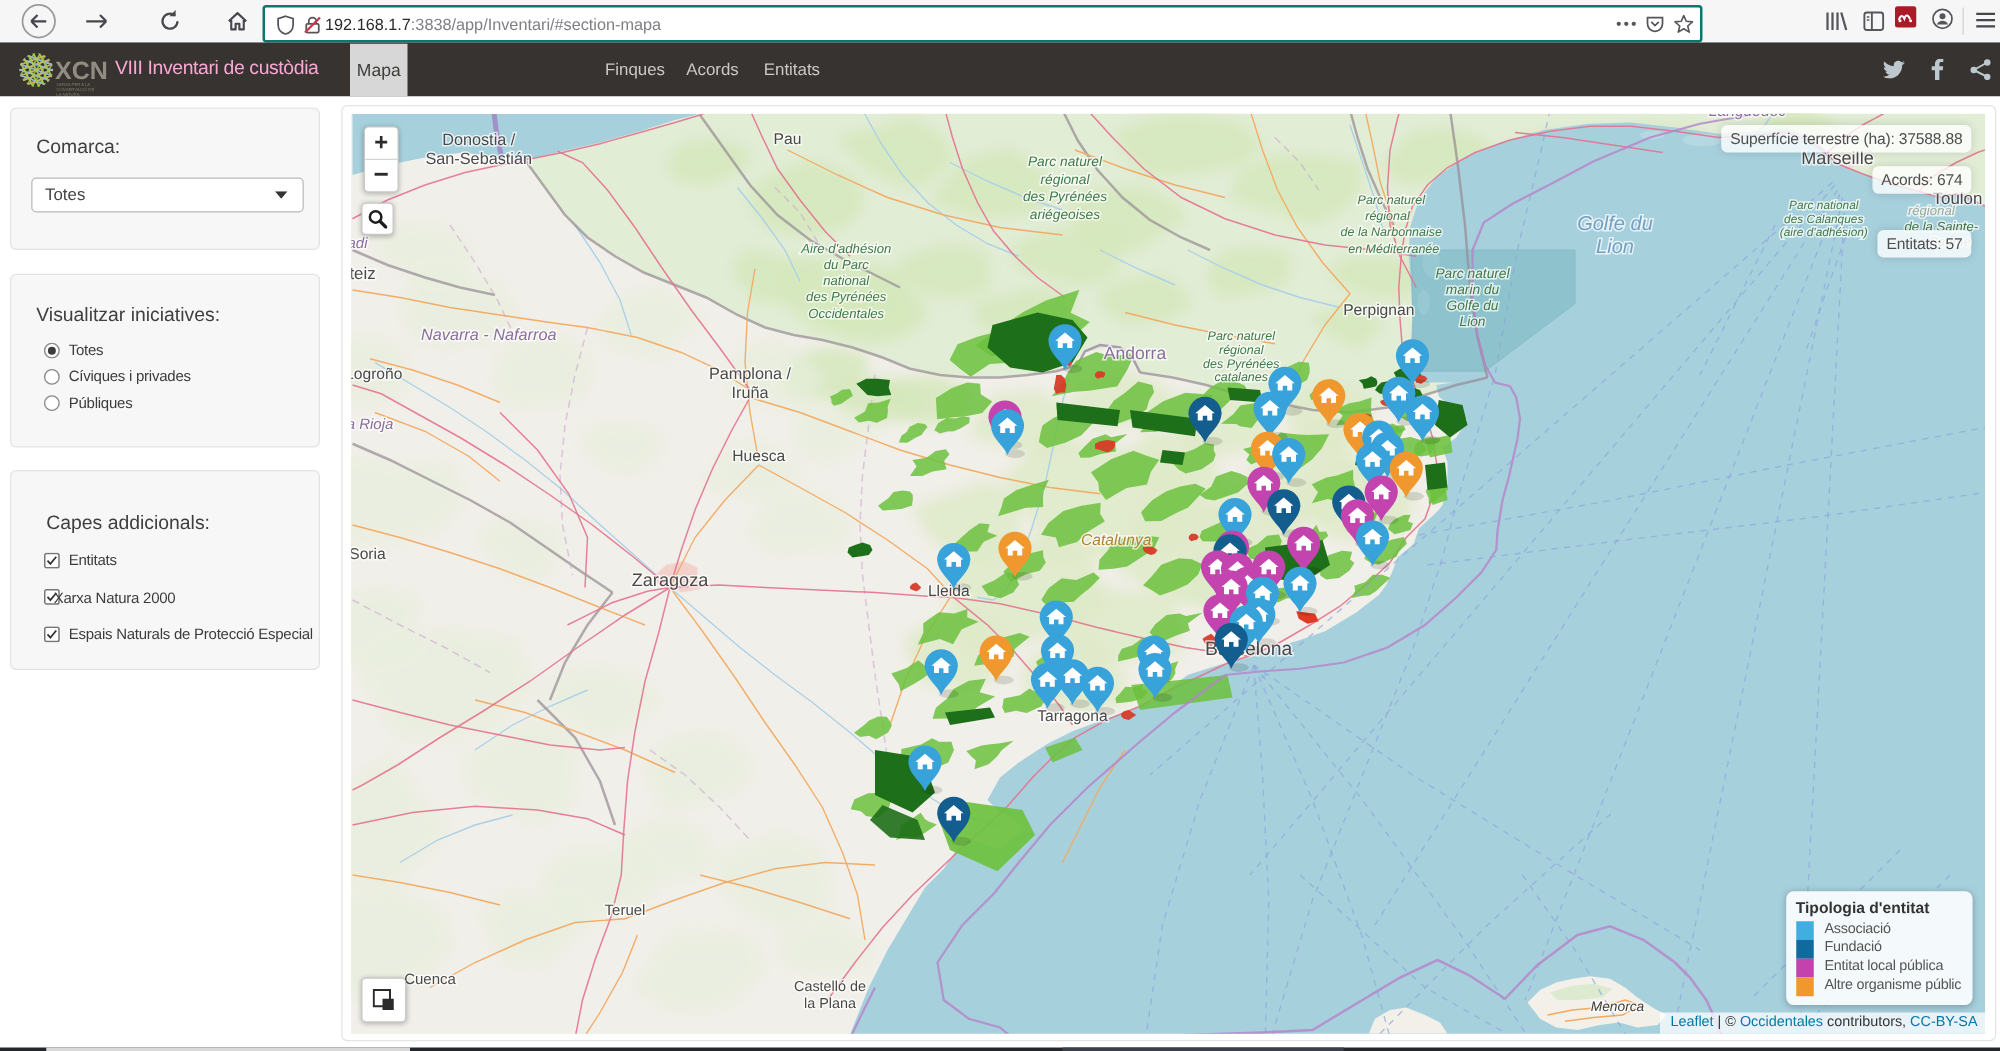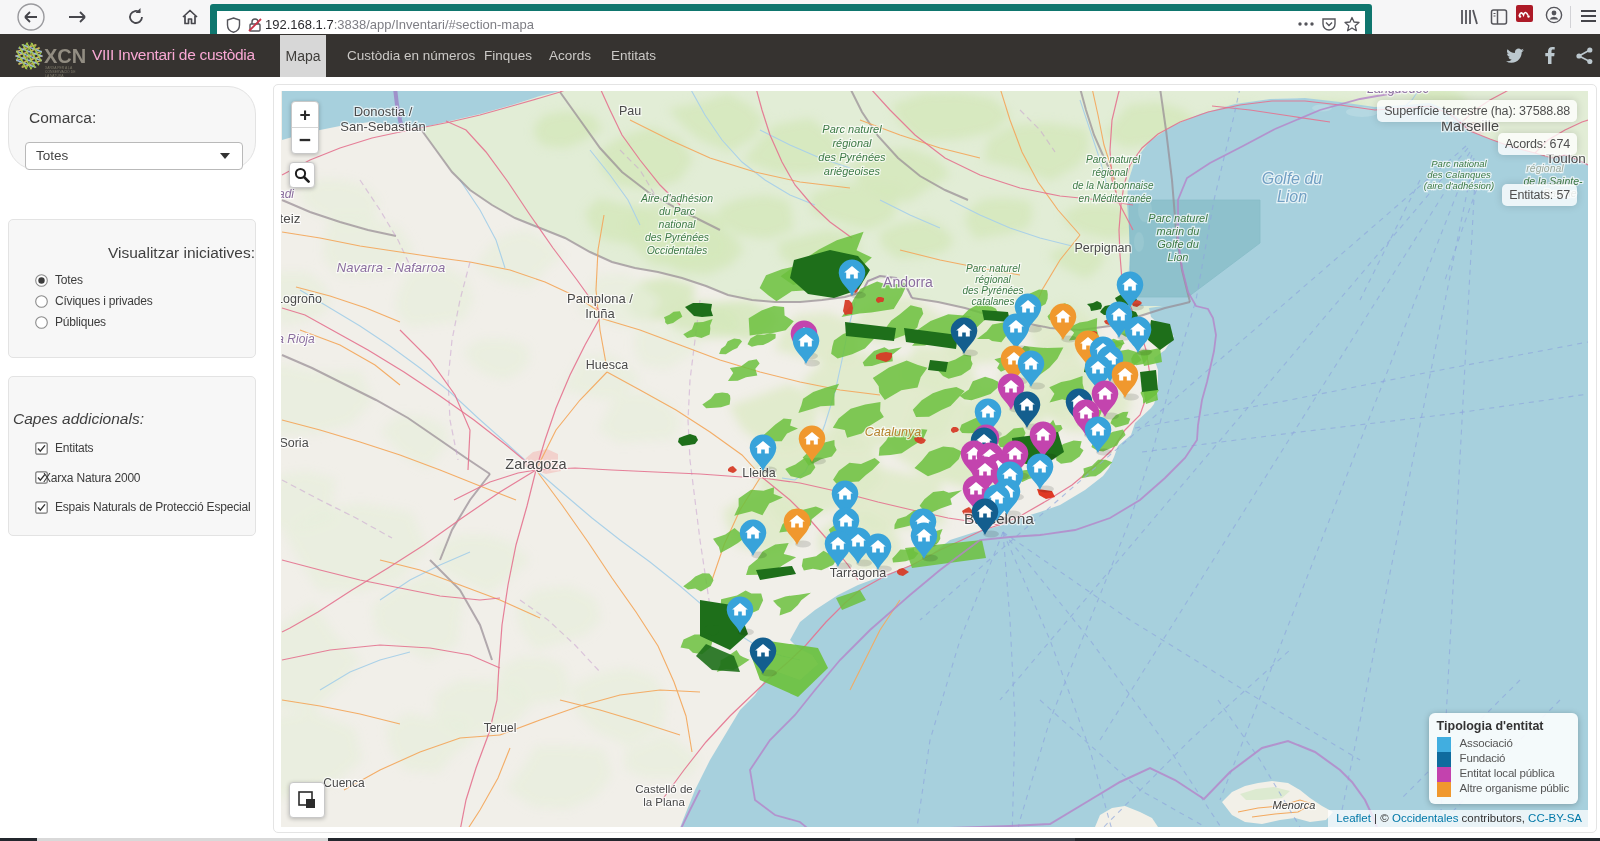--- a/index.html
+++ b/index.html
@@ -1,20 +1,20 @@
 <!DOCTYPE html>
 <html><head><meta charset="utf-8">
 <style>
 html,body{margin:0;padding:0;}
 body{width:1600px;height:841px;position:relative;overflow:hidden;
  font-family:"Liberation Sans",sans-serif;background:#fff;}
 .abs{position:absolute;}
 
 #chrome{position:absolute;left:0;top:0;width:1600px;height:34px;background:#f6f6f7;border-bottom:1px solid #ccccd0;}
-#urlbar{position:absolute;left:210px;top:4px;width:1148px;height:26px;background:#fff;border:7px solid #0f766e;border-radius:3px;}
+#urlbar{position:absolute;left:210px;top:4px;width:1148px;height:26px;background:#fff;border:2px solid #0f766e;border-radius:3px;}
 #urltxt{position:absolute;left:48px;top:6px;font-size:13px;color:#2a2a2e;}
 #urltxt span{color:#7e7e84;}
 
 #nav{position:absolute;left:0;top:34px;width:1600px;height:43px;background:#363330;}
 #navtitle{position:absolute;left:92px;top:12px;font-size:15.5px;color:#f9a8d4;letter-spacing:-0.3px;}
 .tab{position:absolute;top:0;height:43px;line-height:43px;font-size:13.5px;color:#cbc9c6;white-space:nowrap;}
 #tabactive{position:absolute;left:280px;top:1px;width:46px;height:42px;background:#d7d7d7;color:#3f3d3a;line-height:42px;text-align:center;font-size:14px;}
 
 .panel{position:absolute;left:8px;width:248px;background:#f7f7f7;border:1px solid #e3e3e3;border-radius:5px;box-sizing:border-box;}
 .ptitle{font-size:15.5px;color:#3f3f3f;}
@@ -121,64 +121,63 @@
         <path d="M6.7 9.6 L19.9 34.3" stroke="#a9c84c" stroke-width="1.4" fill="none"></path>
         <path d="M3.0 11.6 L16.2 36.3" stroke="#a9c84c" stroke-width="1.4" fill="none"></path>
       </g>
       <text x="32" y="27" font-size="20px" font-weight="bold" fill="#928d82" font-family="Liberation Sans">XCN</text>
       <text x="33" y="33" font-size="3.4px" fill="#7c7868">XARXA PER A LA</text>
       <text x="33" y="37" font-size="3.4px" fill="#7c7868">CONSERVACIÓ DE</text>
       <text x="33" y="41" font-size="3.4px" fill="#7c7868">LA NATURA</text>
     </svg>
     <div id="navtitle">VIII Inventari de custòdia</div>
     <div id="tabactive">Mapa</div>
-    <div class="tab" style="left:347px;">Custòdia en números</div>
     <div class="tab" style="left:484px;">Finques</div>
     <div class="tab" style="left:549px;">Acords</div>
     <div class="tab" style="left:611px;">Entitats</div>
     <svg class="abs" style="left:1506px;top:14px" width="19" height="15" viewBox="0 0 19 15">
       <path d="M18 2 c-0.7 0.4 -1.4 0.6 -2.1 0.7 A3.6 3.6 0 0 0 17.4 0.8 c-0.7 0.45 -1.5 0.75 -2.3 0.9 A3.6 3.6 0 0 0 8.9 4.1 c0 0.28 0.03 0.55 0.09 0.8 A10.2 10.2 0 0 1 1.6 1.2 a3.6 3.6 0 0 0 1.1 4.8 c-0.6 -0.02 -1.15 -0.18 -1.6 -0.45 v0.05 a3.6 3.6 0 0 0 2.9 3.5 c-0.3 0.08 -0.6 0.12 -0.95 0.12 -0.23 0 -0.46 -0.02 -0.68 -0.06 a3.6 3.6 0 0 0 3.35 2.5 A7.2 7.2 0 0 1 0 13.2 a10.1 10.1 0 0 0 5.5 1.6 c6.6 0 10.2 -5.5 10.2 -10.2 l-0.01 -0.47 A7.3 7.3 0 0 0 18 2 Z" fill="#bcc8ce"></path>
     </svg>
     <svg class="abs" style="left:1545px;top:13px" width="10" height="17" viewBox="0 0 10 17">
       <path d="M6.5 17 V9.2 H9.2 L9.6 6 H6.5 V4.1 C6.5 3.2 6.8 2.6 8.1 2.6 H9.7 V-0.1 C9.4 -0.1 8.4 0 7.2 0 C4.7 0 3 1.5 3 4.3 V6 H0.3 V9.2 H3 V17 Z" fill="#bcc8ce"></path>
     </svg>
     <svg class="abs" style="left:1576px;top:13px" width="17" height="17" viewBox="0 0 17 17">
       <circle cx="13.8" cy="3" r="2.6" fill="#bcc8ce"></circle>
       <circle cx="3" cy="9" r="2.6" fill="#bcc8ce"></circle>
       <circle cx="13.8" cy="14.5" r="2.6" fill="#bcc8ce"></circle>
       <path d="M3 9 L13.8 3 M3 9 L13.8 14.5" stroke="#bcc8ce" stroke-width="1.6"></path>
     </svg>
   </div>
-<div class="panel" style="top:86px;height:84px;border-radius:28px;">
+<div class="panel" style="top:86px;height:114px;">
     <div class="ptitle" style="margin:22px 0 0 20px;">Comarca:</div>
     <div style="position:absolute;left:16px;top:55px;width:216px;height:26px;background:#fff;border:1px solid #b9b9b9;border-radius:4px;">
       <div style="position:absolute;left:10px;top:5px;font-size:13.5px;color:#444;">Totes</div>
       <svg style="position:absolute;right:12px;top:10px" width="10" height="6" viewBox="0 0 10 6">
         <path d="M0 0 H10 L5 6 Z" fill="#333"></path>
       </svg>
     </div>
   </div>
 <div class="panel" style="top:219px;height:139px;">
-    <div class="ptitle" style="margin:24px 0 0 20px;text-align:right;">Visualitzar iniciatives:</div>
+    <div class="ptitle" style="margin:24px 0 0 20px;">Visualitzar iniciatives:</div>
     <svg style="position:absolute;left:26px;top:54px" width="13" height="13" viewBox="0 0 13 13">
       <circle cx="6.5" cy="6.5" r="5.8" fill="#fff" stroke="#8a8a8a" stroke-width="1.1"></circle>
       <circle cx="6.5" cy="6.5" r="3.2" fill="#3c3c3c"></circle>
     </svg>
     <div class="small" style="position:absolute;left:46px;top:53px;">Totes</div>
     <svg style="position:absolute;left:26px;top:75px" width="13" height="13" viewBox="0 0 13 13">
       <circle cx="6.5" cy="6.5" r="5.8" fill="#fff" stroke="#8a8a8a" stroke-width="1.1"></circle>
     </svg>
     <div class="small" style="position:absolute;left:46px;top:74px;">Cíviques i privades</div>
     <svg style="position:absolute;left:26px;top:96px" width="13" height="13" viewBox="0 0 13 13">
       <circle cx="6.5" cy="6.5" r="5.8" fill="#fff" stroke="#8a8a8a" stroke-width="1.1"></circle>
     </svg>
     <div class="small" style="position:absolute;left:46px;top:95px;">Públiques</div>
   </div>
 <div class="panel" style="top:376px;height:160px;">
-    <div class="ptitle" style="margin:33px 0 0 4px;font-style:italic;">Capes addicionals:</div>
+    <div class="ptitle" style="margin:33px 0 0 28px;">Capes addicionals:</div>
     <svg style="position:absolute;left:26px;top:65px" width="13" height="13" viewBox="0 0 13 13">
       <rect x="0.8" y="0.8" width="11.4" height="11.4" rx="1.5" fill="#fff" stroke="#777" stroke-width="1.2"></rect>
       <path d="M3 6.5 l2.3 2.6 L10 3.4" fill="none" stroke="#333" stroke-width="1.4"></path>
     </svg>
     <div class="small" style="position:absolute;left:46px;top:64px;">Entitats</div>
     <svg style="position:absolute;left:26px;top:94px" width="13" height="13" viewBox="0 0 13 13">
       <rect x="0.8" y="0.8" width="11.4" height="11.4" rx="1.5" fill="#fff" stroke="#777" stroke-width="1.2"></rect>
       <path d="M3 6.5 l2.3 2.6 L10 3.4" fill="none" stroke="#333" stroke-width="1.4"></path>
     </svg>
     <div class="small" style="position:absolute;left:34px;top:94px;">Xarxa Natura 2000</div>

